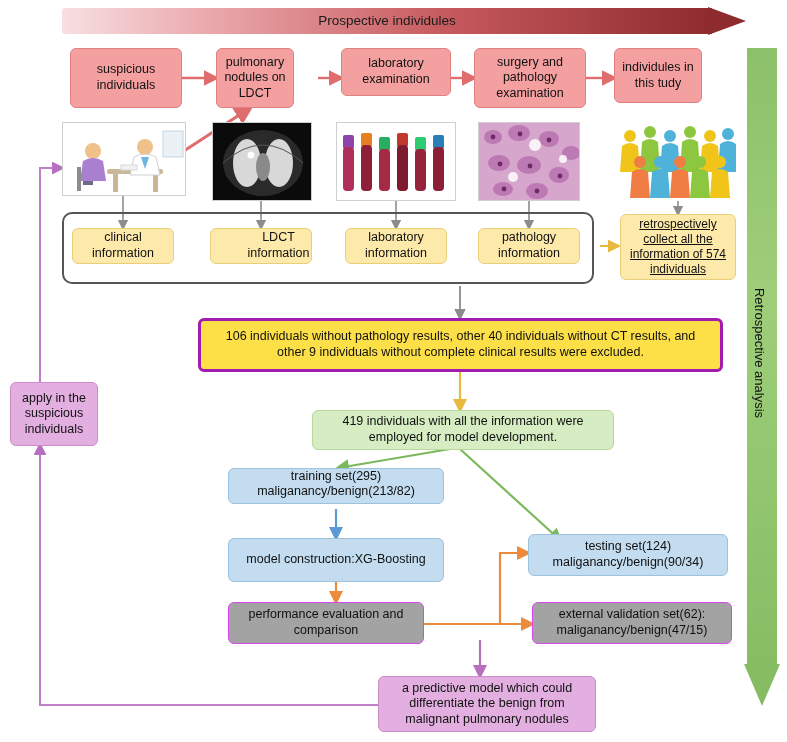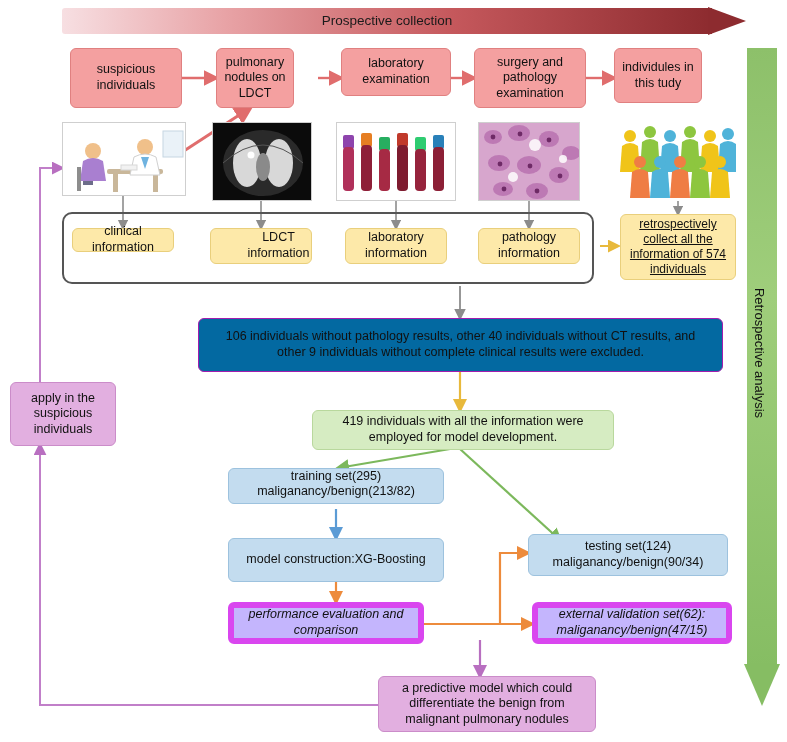--- a/index.html
+++ b/index.html
@@ -48,24 +48,24 @@
     text-align:center;line-height:30px;font-size:13px;color:#111;
   }
 
   
   .box{
     border-radius:6px;display:flex;align-items:center;justify-content:center;
     text-align:center;font-size:12.5px;line-height:1.25;padding:3px 5px;color:#111;
   }
   .pink{background:#f4a0a0;border:1px solid #e08080;}
   .yellow{background:#fde9a9;border:1px solid #e9cf7c;}
-  .grey{background:#0369a1;border:1px solid #a21caf;}
+  .grey{background:#fde047;border:3px solid #a21caf;}
   .green{background:#d6ecc2;border:1px solid #b9d89d;}
   .blue{background:#c3dcef;border:1px solid #9dc2de;}
-  .orange{background:#c4b5fd;border:6px solid #d946ef;font-style:italic;}
+  .orange{background:#a3a3a3;border:1px solid #d946ef;}
   .purple{background:#e2afe0;border:1px solid #cb8cc9;}
 
   
   .imgbox{border:1px solid #cfcfcf;background:#fff;overflow:hidden;}
 
   
   #info-container{
     left:62px;top:212px;width:532px;height:72px;
     border:2px solid #555;border-radius:10px;background:transparent;
   }
@@ -137,21 +137,21 @@
   <path d="M480,640 L480,664 L480,676" fill="none" stroke="#b86fc0" stroke-width="2.2" marker-end="url(#ar-purple)"></path>
 
   <path d="M380,705 L40,705 L40,445" fill="none" stroke="#c17fc9" stroke-width="2" marker-end="url(#ar-purple)"></path>
 
   <path d="M40,382 L40,168 L62,168" fill="none" stroke="#c17fc9" stroke-width="2" marker-end="url(#ar-purple)"></path>
 </svg>
 
 <div class="abs" id="prospective-arrow">
   <div class="bar"></div>
   <div class="head"></div>
-  <div class="lbl">Prospective collection</div>
+  <div class="lbl">Prospective individules</div>
 </div>
 
 <div class="abs" id="retro-arrow">
   <div class="bar"></div>
   <div class="head"></div>
   <div class="lbl">Retrospective analysis</div>
 </div>
 
 <div class="abs box pink" style="left:70px;top:48px;width:112px;height:60px;justify-content:center;">
   <span>suspicious individuals</span>
@@ -303,21 +303,21 @@
       <g fill="#f0c419">
           <circle cx="102" cy="40" r="6"></circle>
           <path d="M94,50 q8,-6 16,0 l2,26 h-20 z"></path>
         </g>
     </g>
   </svg>
 </div>
 
 <div class="abs" id="info-container"></div>
 
-<div class="abs box yellow" style="left:72px;top:228px;width:102px;height:24px;">
+<div class="abs box yellow" style="left:72px;top:228px;width:102px;height:36px;">
   <span>clinical information</span>
 </div>
 <div class="abs box yellow" style="left:210px;top:228px;width:102px;height:36px;padding-left:40px;">
   <span>LDCT information</span>
 </div>
 <div class="abs box yellow" style="left:345px;top:228px;width:102px;height:36px;">
   <span>laboratory information</span>
 </div>
 <div class="abs box yellow" style="left:478px;top:228px;width:102px;height:36px;">
   <span>pathology information</span>
@@ -352,15 +352,15 @@
 </div>
 
 <div class="abs box orange" style="left:532px;top:602px;width:200px;height:42px;">
   <span>external validation set(62): maliganancy/benign(47/15)</span>
 </div>
 
 <div class="abs box purple" style="left:378px;top:676px;width:218px;height:56px;">
   <span>a predictive model which could differentiate the benign from malignant pulmonary nodules</span>
 </div>
 
-<div class="abs box purple" style="left:10px;top:382px;width:106px;height:64px;">
+<div class="abs box purple" style="left:10px;top:382px;width:88px;height:64px;">
   <span>apply in the suspicious individuals</span>
 </div>
 
 </body></html>

